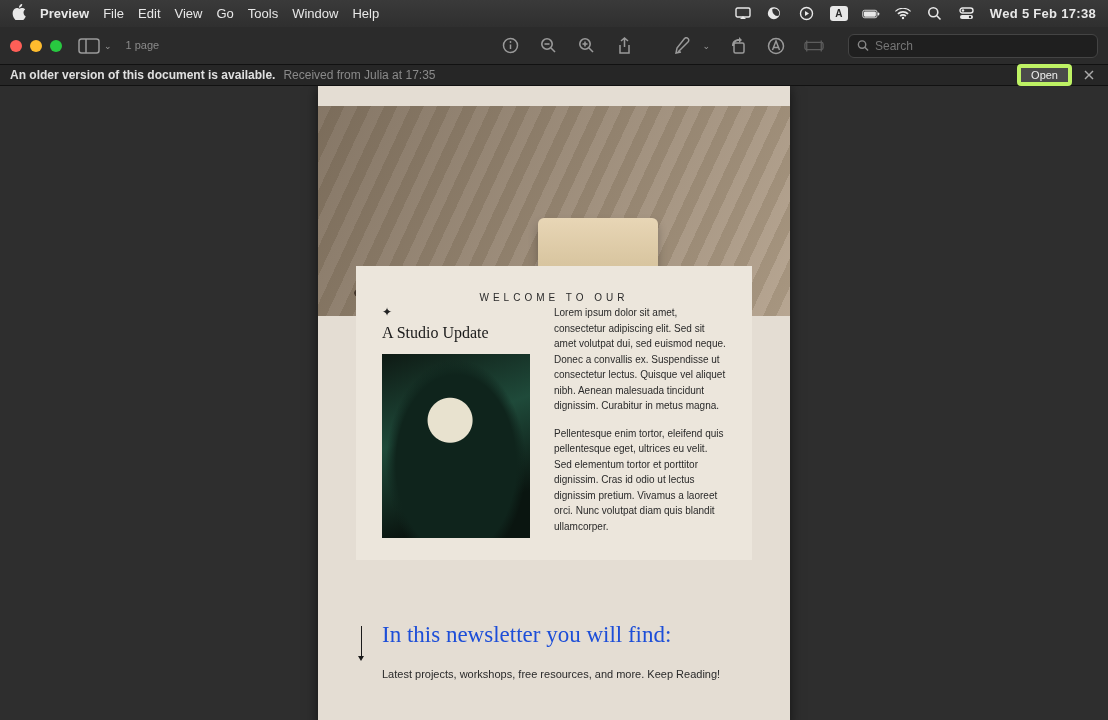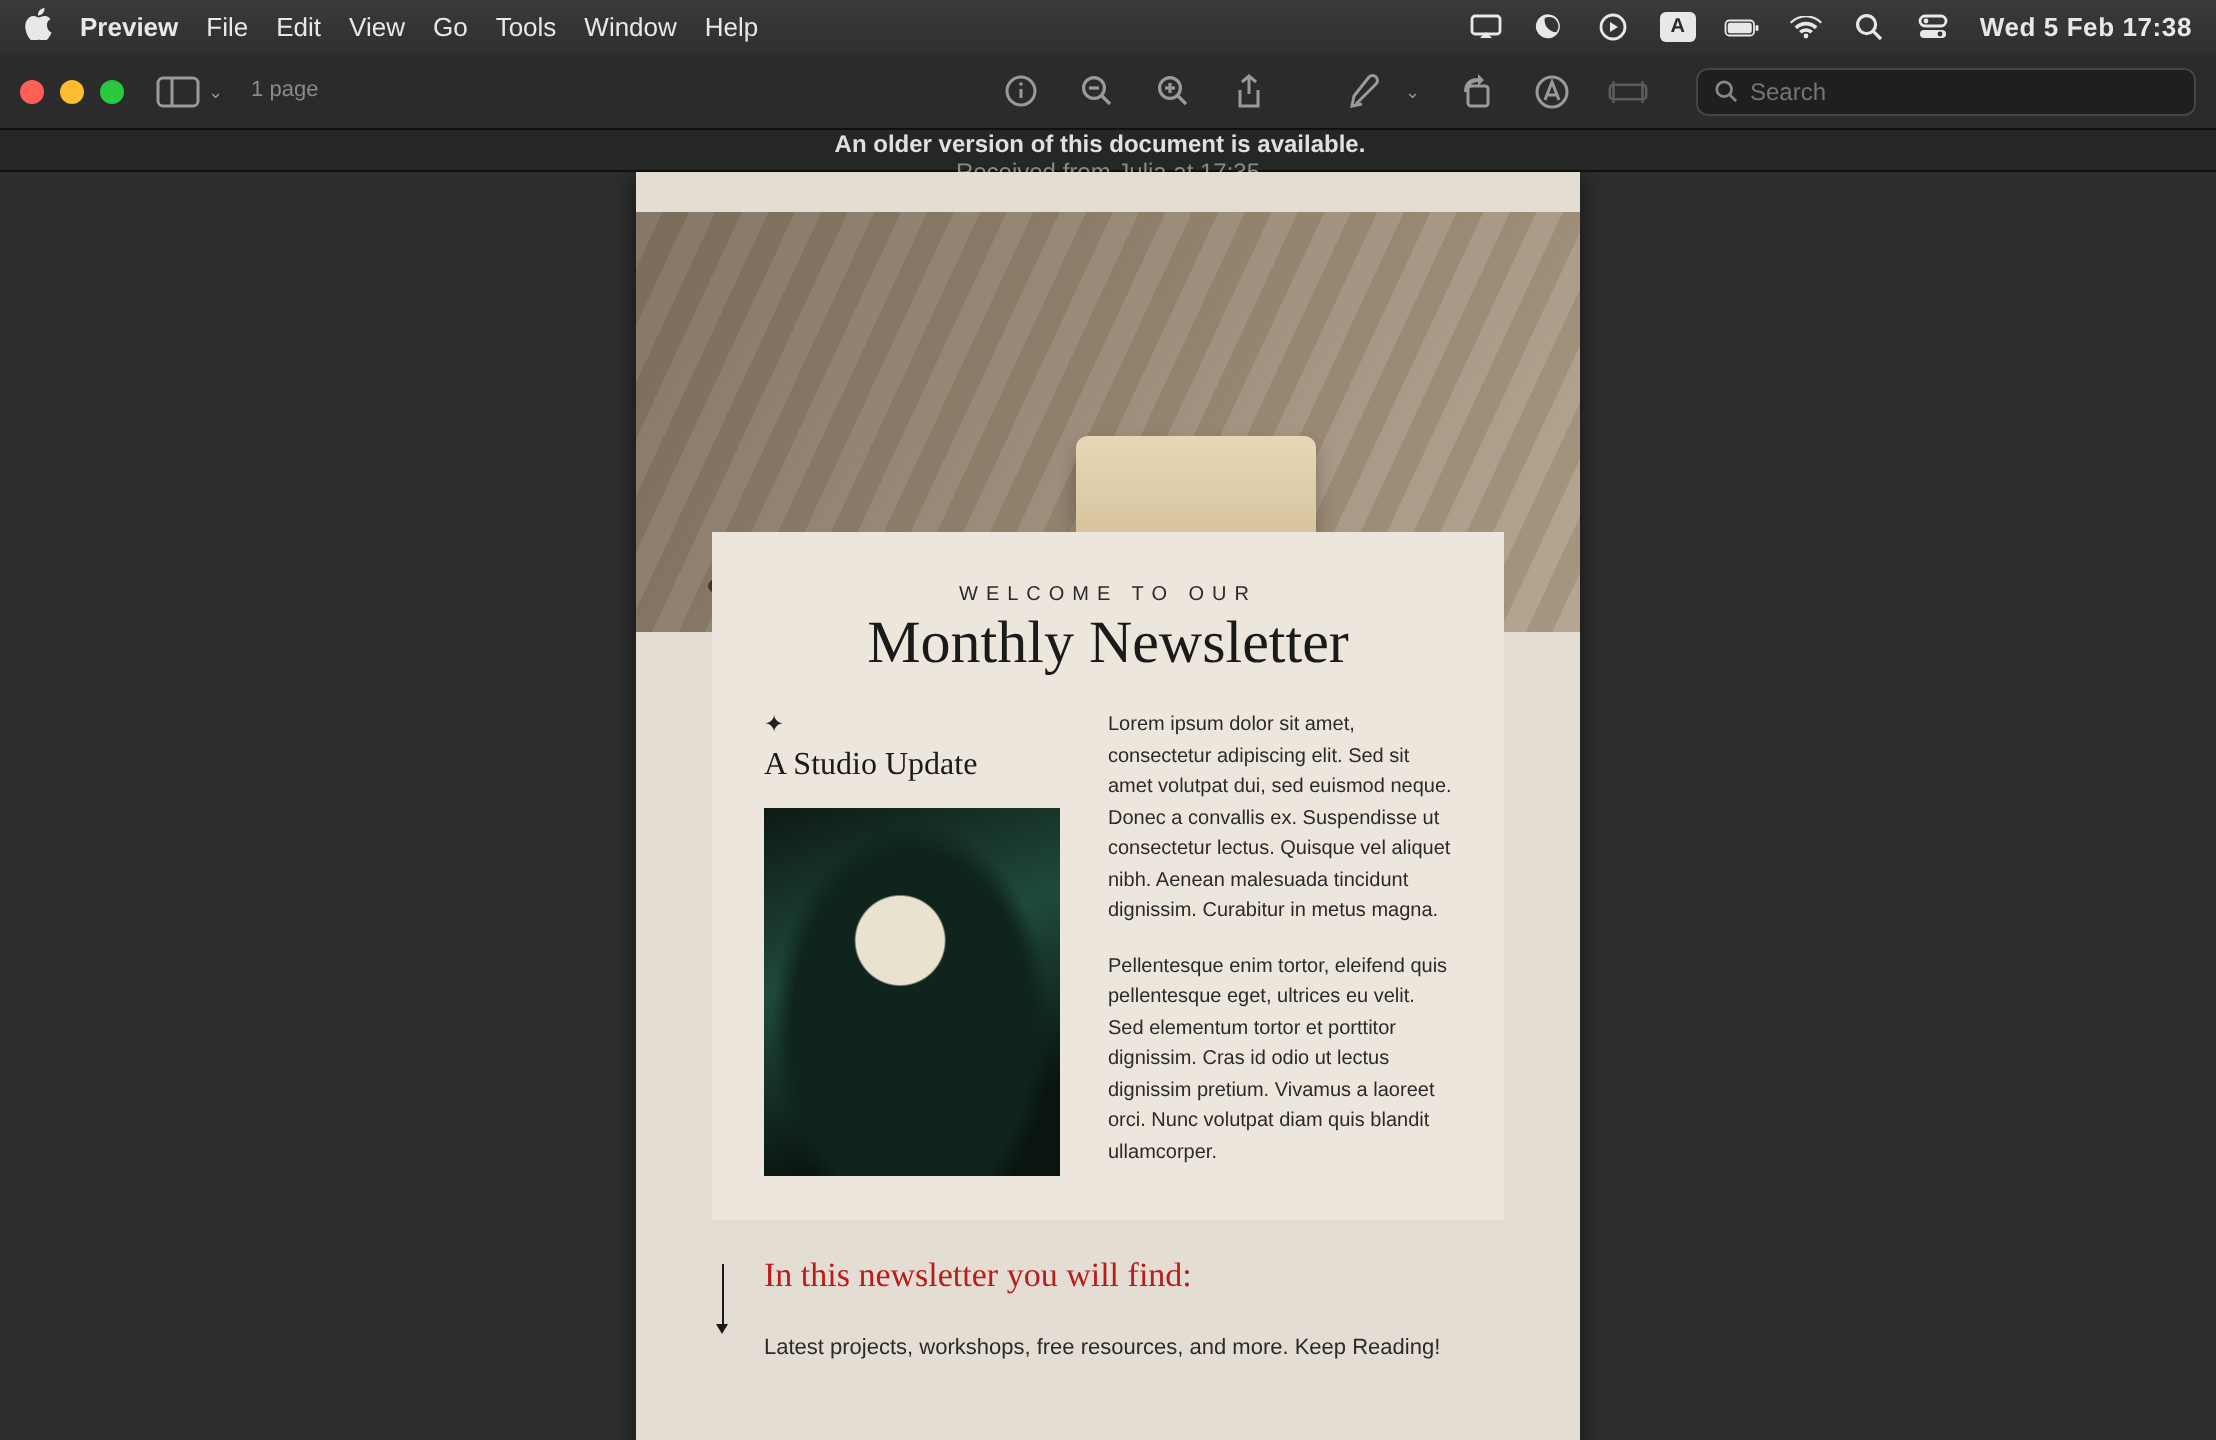--- a/index.html
+++ b/index.html
@@ -147,21 +147,20 @@
     
     .version-banner {
       height: 21px;
       background: #262626;
       border-bottom: 1px solid #111;
       display: flex;
       align-items: center;
       padding: 0 10px;
       font-size: 12px;
       color: #e0e0e0;
-      flex-direction: column;
     }
     .version-banner .msg {
       font-weight: 600;
       margin-right: 8px;
     }
     .version-banner .sub {
       color: #8a8a8a;
     }
     .version-banner .spacer { flex: 1; }
     .open-btn {
@@ -315,22 +314,22 @@
     }
     .arrow-head {
       width: 0; height: 0;
       border-left: 3px solid transparent;
       border-right: 3px solid transparent;
       border-top: 5px solid #1a1a1a;
     }
     .footer-text h3 {
       font-family: Georgia, 'Times New Roman', serif;
       font-weight: 400;
-      font-size: 17px;
-      color: #b91c1c;
+      font-size: 23px;
+      color: #1d4ed8;
       margin-bottom: 20px;
     }
     .footer-text p {
       font-size: 11px;
       color: #2a2a2a;
     }
     .beige-band {
       position: absolute;
       left: 0; right: 0; bottom: 0;
       height: 26px;
@@ -500,21 +499,20 @@
         <line x1="9" y1="1" x2="1" y2="9"></line>
       </svg>
   </span>
 </div>
 
 <div class="viewport">
   <div class="page">
     <div class="hero"></div>
     <div class="card">
       <div class="welcome">WELCOME TO OUR</div>
-      <div class="headline">Monthly Newsletter</div>
       <div class="body-cols">
         <div class="left-col">
           <div class="sparkle">✦</div>
           <div class="subhead">A Studio Update</div>
           <div class="portrait"></div>
         </div>
         <div class="right-col">
           <p>Lorem ipsum dolor sit amet, consectetur adipiscing elit. Sed sit amet volutpat dui, sed euismod neque. Donec a convallis ex. Suspendisse ut consectetur lectus. Quisque vel aliquet nibh. Aenean malesuada tincidunt dignissim. Curabitur in metus magna.</p>
           <p class="para2">Pellentesque enim tortor, eleifend quis pellentesque eget, ultrices eu velit. Sed elementum tortor et porttitor dignissim. Cras id odio ut lectus dignissim pretium. Vivamus a laoreet orci. Nunc volutpat diam quis blandit ullamcorper.</p>
         </div>

